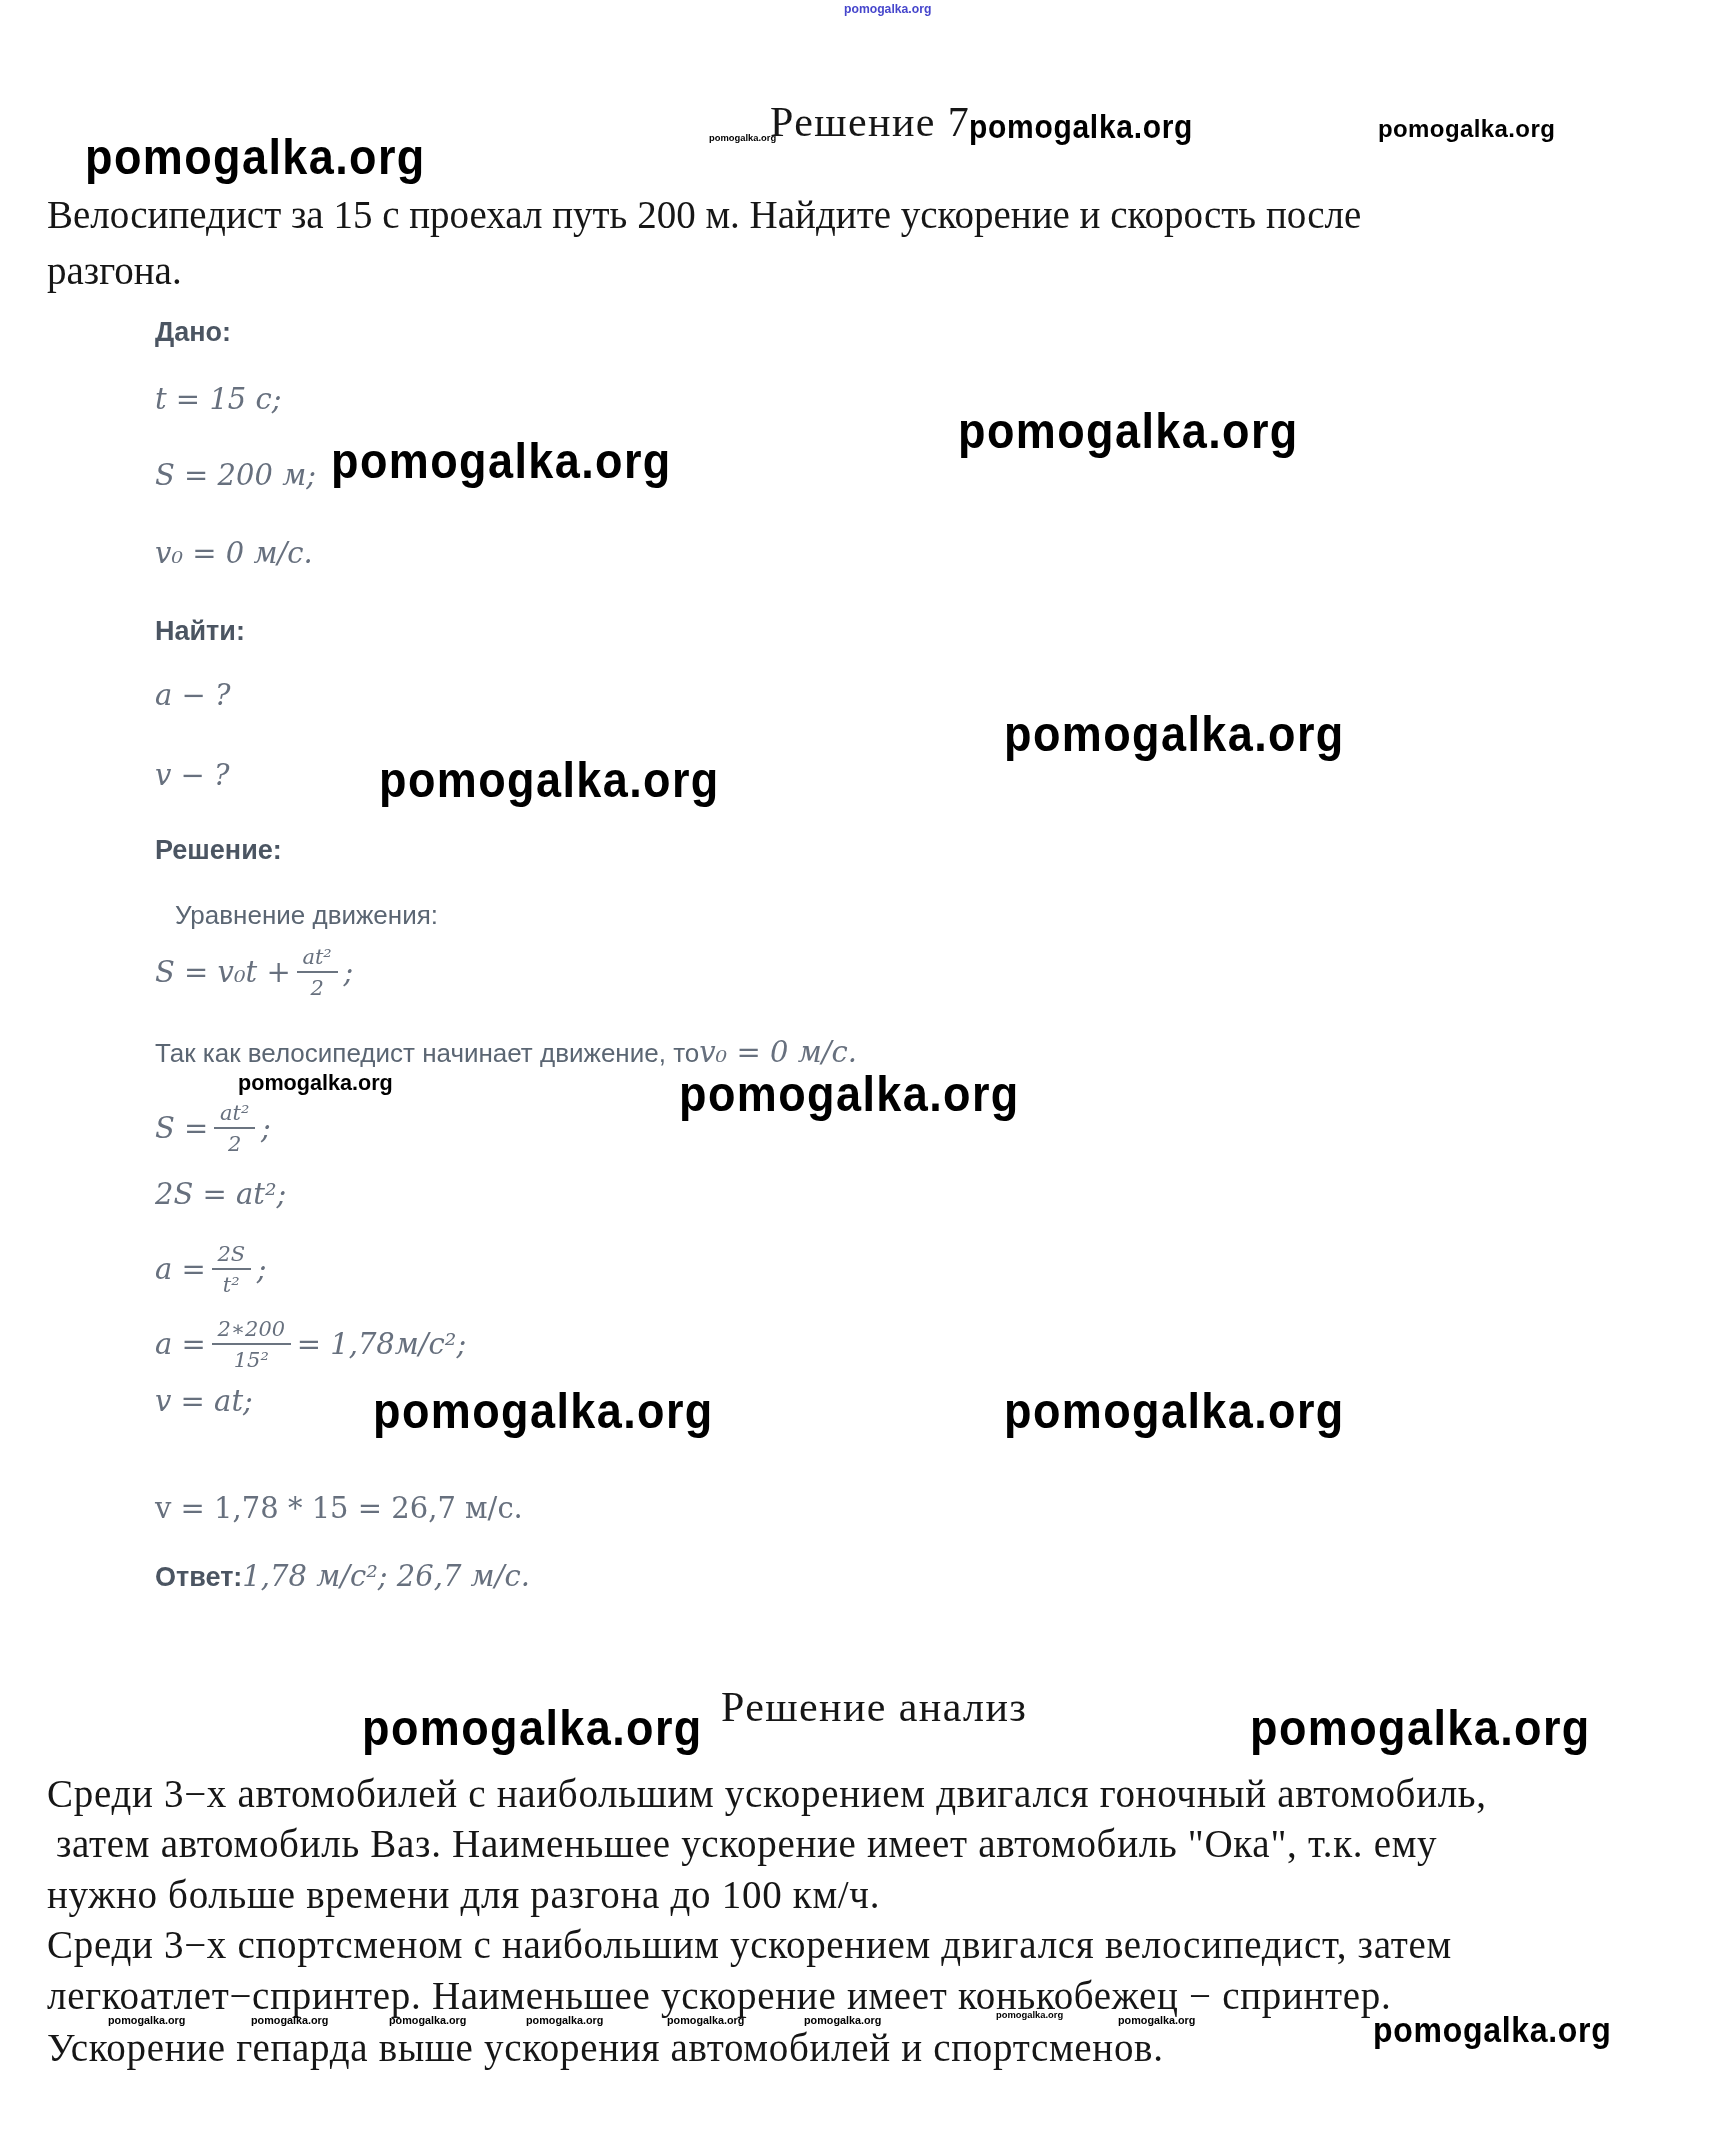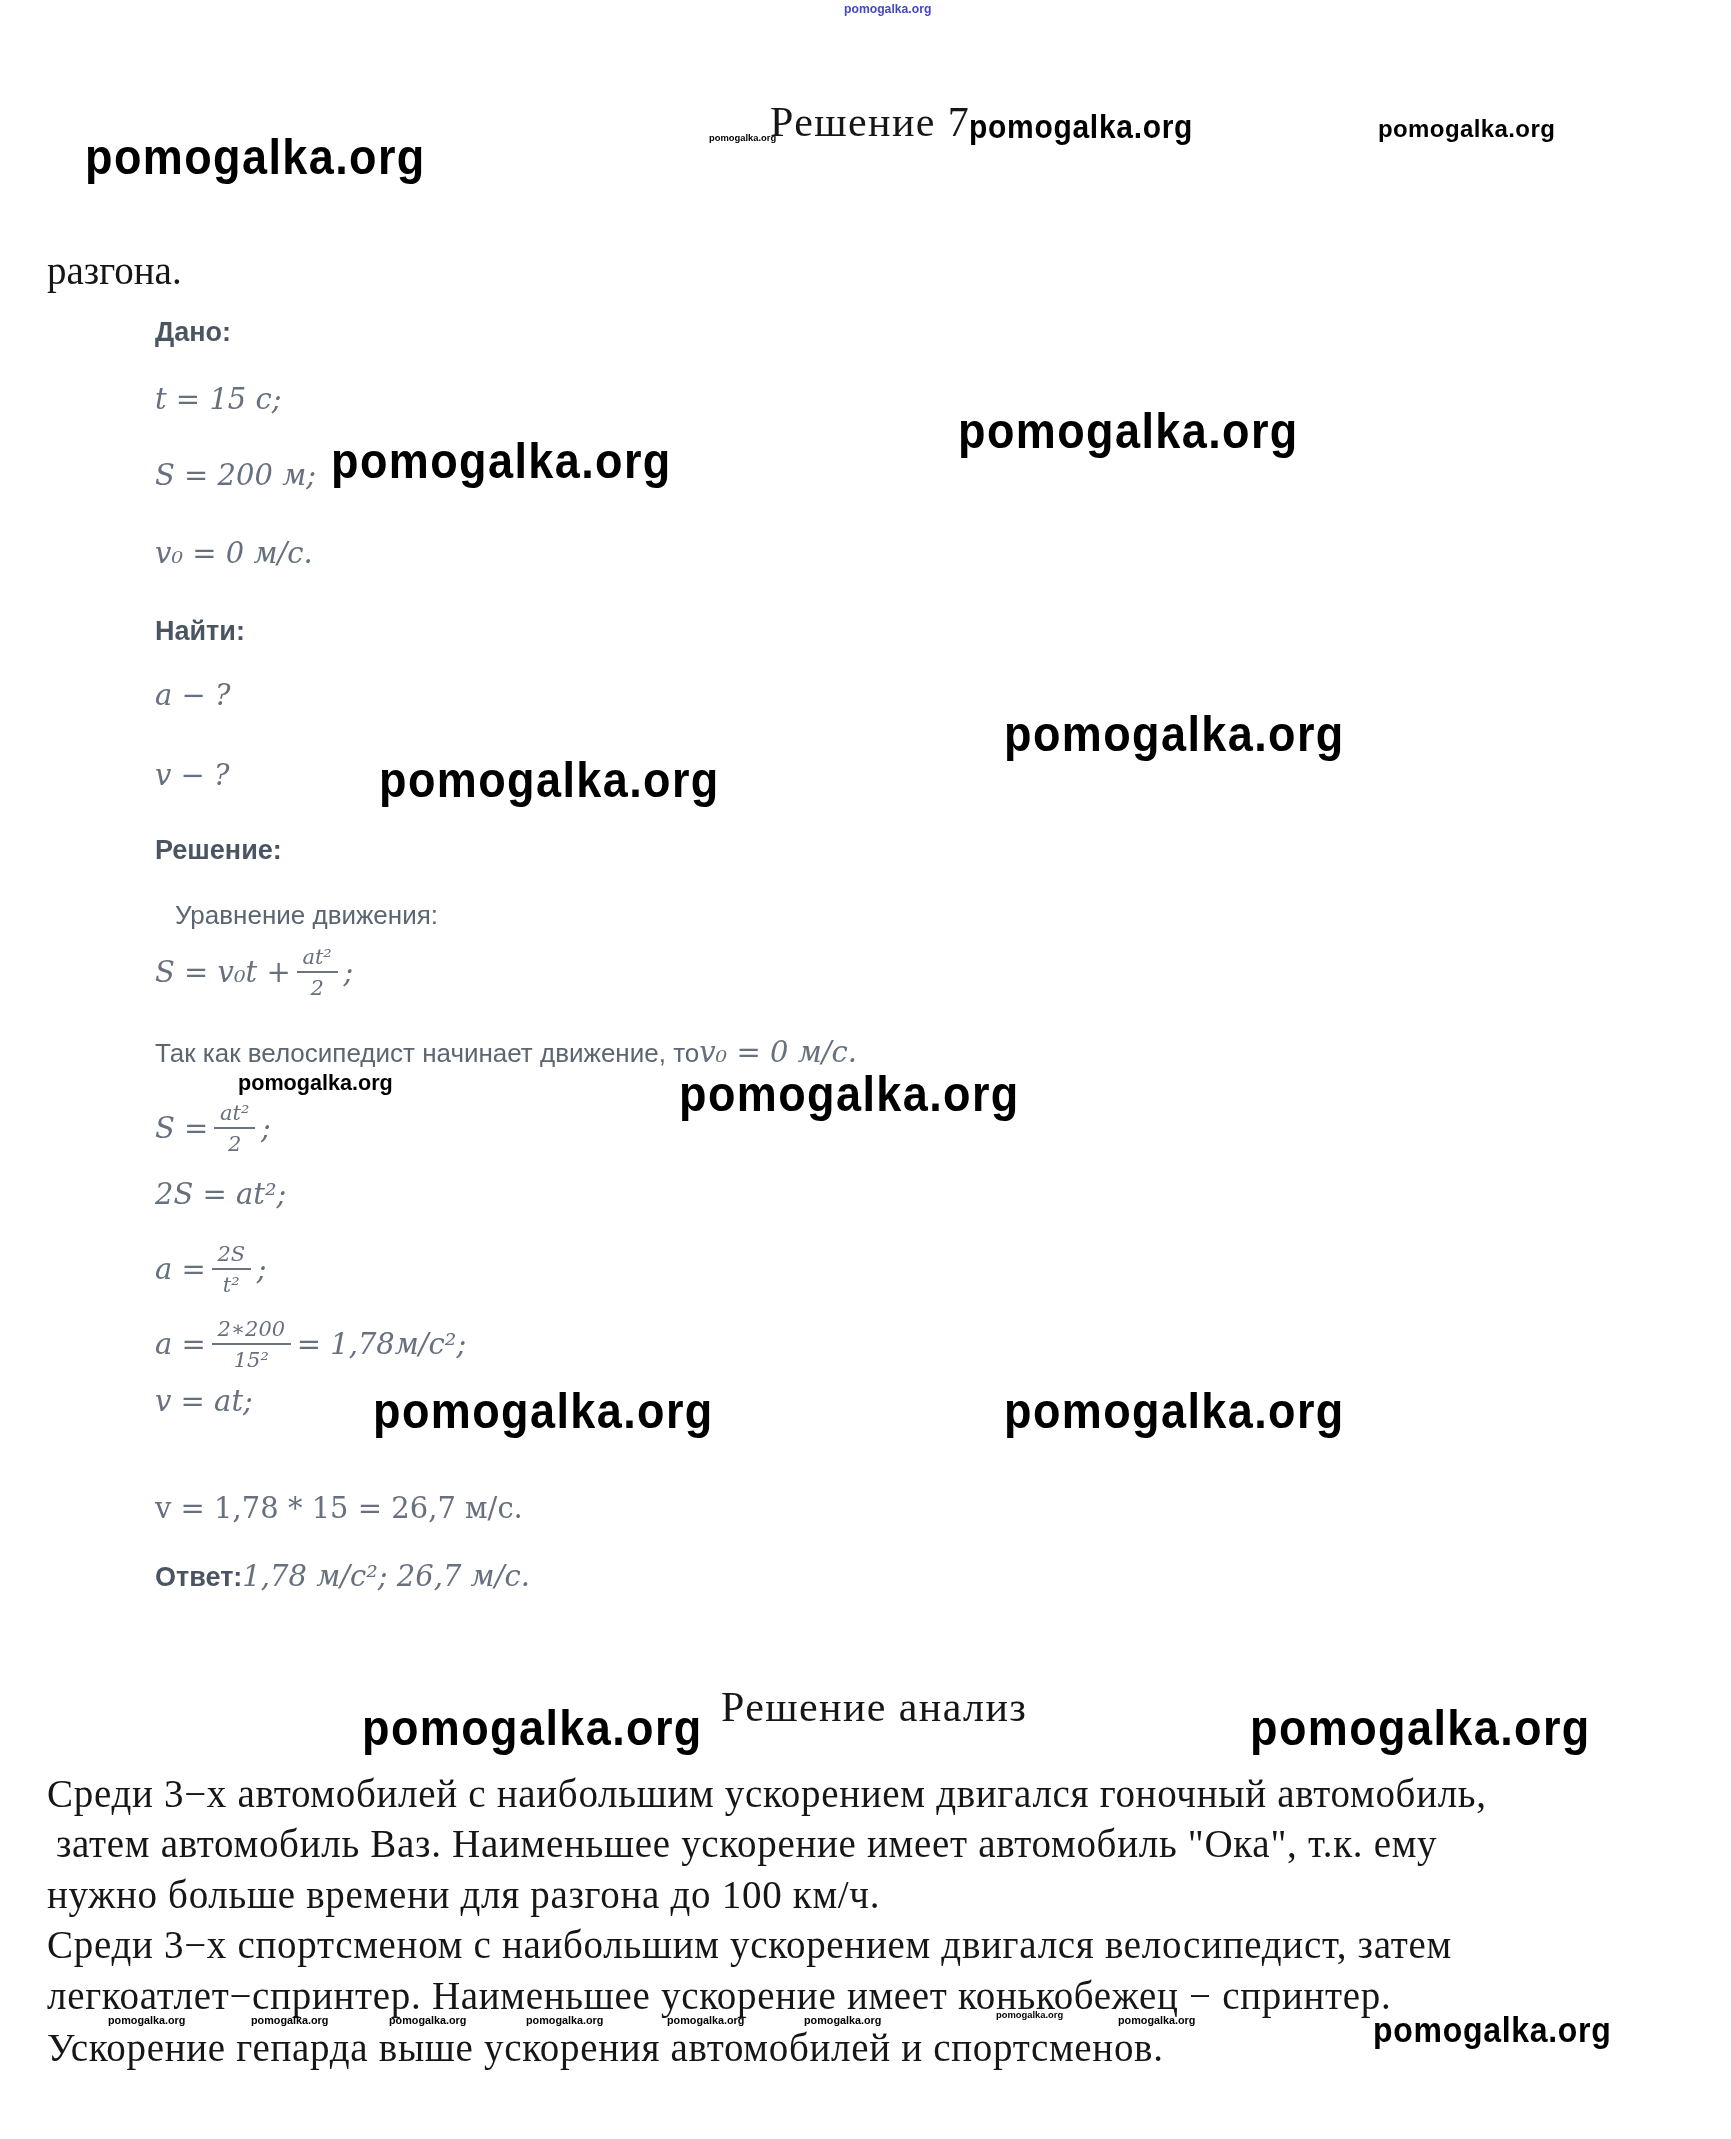--- a/index.html
+++ b/index.html
@@ -34,20 +34,21 @@
 
 <div class="page">
 
   <span class="abs wm wm-blue" style="left:844px;top:2.9px;">pomogalka.org</span>
   <span class="abs doc title" style="left:770px;top:101px;">Решение 7</span>
   <span class="abs wm wm-tiny" style="left:709px;top:133px;font-size:9.4px;">pomogalka.org</span>
   <span class="abs wm wm-med" style="left:969px;top:110px;">pomogalka.org</span>
   <span class="abs wm wm-sm" style="left:1378px;top:117px;">pomogalka.org</span>
   <span class="abs wm wm-big" style="left:85px;top:131px;">pomogalka.org</span>
 
+  <span class="abs doc body-line" style="left:47px;top:195px;letter-spacing:0;">Велосипедист за 15 с проехал путь 200 м. Найдите ускорение и скорость после</span>
   <span class="abs doc body-line" style="left:47px;top:251px;letter-spacing:0;">разгона.</span>
 
   <span class="abs gray ghead" style="left:155px;top:319px;">Дано:</span>
   <span class="abs math" style="left:155px;top:385px;">t = 15 с;</span>
   <span class="abs math" style="left:155px;top:461px;">S = 200 м;</span>
   <span class="abs math" style="left:155px;top:539px;">v₀ = 0 м/с.</span>
 
   <span class="abs wm wm-big" style="left:331px;top:435px;">pomogalka.org</span>
   <span class="abs wm wm-big" style="left:958px;top:405px;">pomogalka.org</span>
 

